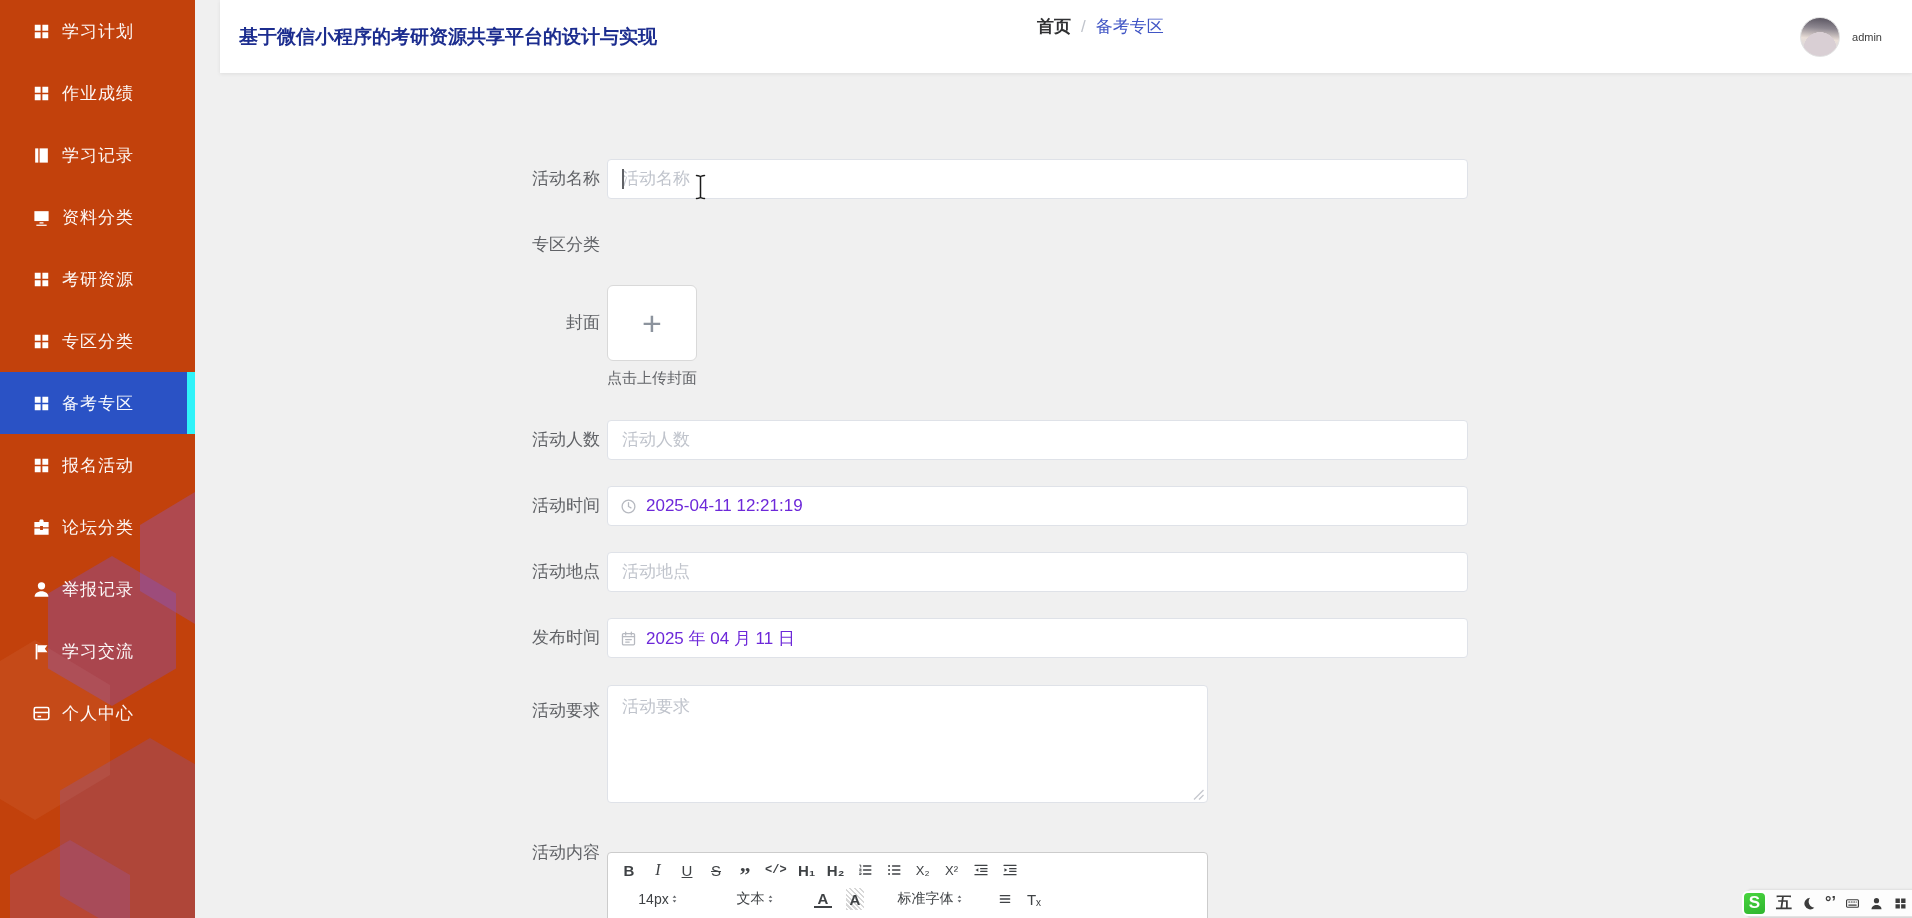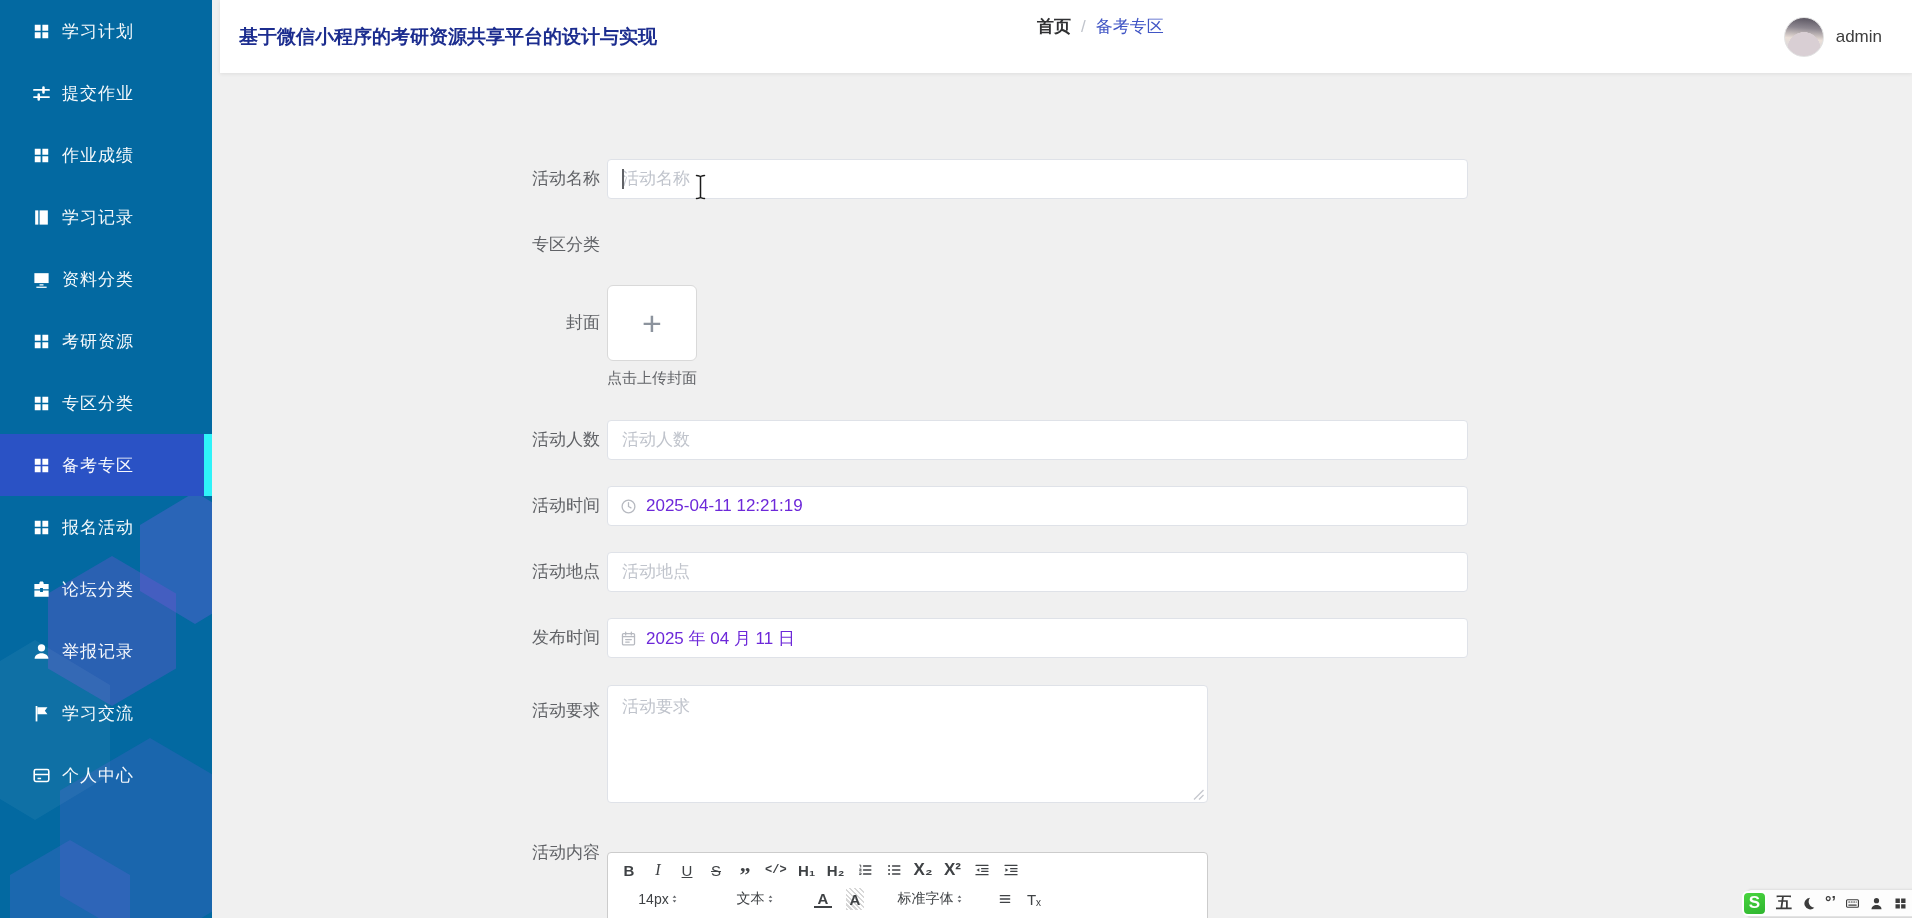--- a/index.html
+++ b/index.html
@@ -1,20 +1,20 @@
 <!DOCTYPE html>
 <html><head>
 <meta charset="utf-8">
 <style>
   * { margin:0; padding:0; box-sizing:border-box; }
   html,body { width:1912px; height:918px; overflow:hidden; font-family:"Liberation Sans","DejaVu Sans",sans-serif; }
   .page { position:relative; width:1912px; height:918px; background:#f0f0f0; overflow:hidden; }
 
   
-  .sidebar { position:absolute; left:0; top:0; bottom:0; width:212px; background:#0369a1; overflow:hidden; z-index:5; }
+  .sidebar { position:absolute; left:0; top:0; bottom:0; width:195px; background:#c2410c; overflow:hidden; z-index:5; }
   .side-nav { position:relative; z-index:2; }
   .side-item { position:relative; height:62px; display:flex; align-items:center; padding-left:32px; cursor:pointer; color:#fff; }
   .side-item.active { background:#2a52c5; }
   .active-bar { position:absolute; right:0; top:0; bottom:0; width:8px; background:#2ff3f9; }
   .s-ico { width:19px; height:19px; display:inline-flex; margin-right:11px; color:#fff; flex:0 0 auto; }
   .s-ico svg { width:100%; height:100%; }
   .s-label { font-size:17px; letter-spacing:1px; color:rgba(255,255,255,.96); white-space:nowrap; }
   .cube { position:absolute; clip-path:polygon(50% 0,100% 25%,100% 75%,50% 100%,0 75%,0 25%); z-index:1; }
   .cube1 { left:140px; top:492px; width:110px; height:132px; background:rgba(134,94,235,.30); }
   .cube2 { left:48px; top:556px; width:128px; height:150px; background:rgba(120,81,212,.33); }
@@ -27,21 +27,21 @@
   .page-title { position:absolute; left:19px; top:0; line-height:73px; font-size:19px; font-weight:bold; color:#1c2d8f; white-space:nowrap;text-align:center; }
   .breadcrumb { position:absolute; left:817px; top:0; line-height:73px; font-size:17px; display:flex; align-items:center; height:53px; }
   .bc-home { color:#303133; font-weight:bold; cursor:pointer; }
   .bc-sep { color:#c0c4cc; margin:0 10px; }
   .bc-current { color:#4156c5; cursor:pointer; }
   .user-menu { position:absolute; right:30px; top:0; height:73px; display:flex; align-items:center; cursor:pointer; }
   .avatar { width:40px; height:40px; border-radius:50%;
             background:radial-gradient(circle at 50% 80%, #d9cfd4 0 45%, transparent 46%),
                        linear-gradient(185deg,#55505c 0%, #8d8790 28%, #eadfd8 55%, #cdd3de 100%);
             border:1px solid #e2e2e2; }
-  .user-name { margin-left:12px; font-size:17px; color:#3d3d3d; }
+  .user-name { margin-left:12px; font-size:11px; color:#3d3d3d; }
 
   
   .content { position:absolute; left:220px; right:0; top:73px; bottom:0; background:#f0f0f0; overflow:hidden; }
   .f-label { position:absolute; left:160px; width:220px; text-align:right; font-size:17px; color:#606266; line-height:40px; white-space:nowrap; }
   .f-input { position:absolute; left:387px; width:861px; height:40px; background:#fff; border:1px solid #dfe2e8; border-radius:4px;
              font-size:17px; color:#606266; padding:0 14px; outline:none; font-family:inherit; }
   .f-input::placeholder, .f-textarea::placeholder { color:#c0c4cc; }
   .sel-box { position:absolute; left:387px; width:861px; height:40px; background:#fff; border:1px solid #dfe2e8; border-radius:4px;
              display:flex; align-items:center; padding:0 14px; cursor:pointer; }
   .sel-placeholder { font-size:17px; color:#c0c4cc; flex:1; }
@@ -67,21 +67,21 @@
   .tb-btn { display:inline-flex; align-items:center; justify-content:center; min-width:18px; height:22px; margin-right:11px;
             font-size:15px; cursor:pointer; color:#3f4245; white-space:nowrap; }
   .tb-btn svg { width:16px; height:16px; }
   .tb-bold { font-weight:800; }
   .tb-italic { font-style:italic; font-family:"Liberation Serif","DejaVu Serif",serif; font-size:16px; }
   .tb-underline { text-decoration:underline; }
   .tb-strikethrough { text-decoration:line-through; }
   .tb-blockquote { font-family:"Liberation Serif",serif; font-weight:900; font-size:22px; line-height:10px; padding-top:9px; }
   .tb-code { font-family:"Liberation Mono","DejaVu Sans Mono",monospace; font-size:12px; font-weight:700; }
   .tb-heading-1,.tb-heading-2 { font-weight:700; }
-  .tb-subscript,.tb-superscript { font-size:17px; font-weight:700; }
+  .tb-subscript,.tb-superscript { font-size:13px; font-weight:400; }
   .tb-font-size-select { width:78px; margin-right:16px; }
   .tb-format-select { width:84px; margin-right:16px; }
   .tb-font-family-select { width:102px; margin-right:14px; }
   .dd-text { font-size:14px; }
   .dd-arrows { width:11px; height:14px; color:#5a5d62; display:inline-flex; }
   .dd-arrows svg { width:11px; height:14px; }
   .tb-font-color { border-bottom:2.5px solid #3f4245; height:18px; font-weight:600; margin-right:14px; }
   .tb-background-color { font-weight:600; margin-right:16px;
         background:repeating-linear-gradient(45deg,#d7d7d7 0 1.5px,#fff 1.5px 3.5px); padding:0 2px; }
 
@@ -103,29 +103,20 @@
 
   <aside class="sidebar">
     <div class="side-nav" id="sidebar-nav">
         <div class="side-item">
           <span class="s-ico">
             <svg viewBox="0 0 24 24" fill="currentColor">
               <path d="M3.5 3.5h7.4v7.4H3.5zM13.1 3.5h7.4v7.4h-7.4zM3.5 13.1h7.4v7.4H3.5zM13.1 13.1h7.4v7.4h-7.4z"></path>
             </svg>
           </span>
           <span class="s-label">学习计划</span>
-        </div>
-        <div class="side-item">
-          <span class="s-ico">
-            <svg viewBox="0 0 24 24" fill="none" stroke="currentColor" stroke-width="2.3" stroke-linecap="round">
-              <path d="M2.5 7.5h19M2.5 16.5h19"></path>
-              <path d="M14.5 4.3v6.4M8.5 13.3v6.4" stroke-width="3.2"></path>
-            </svg>
-          </span>
-          <span class="s-label">提交作业</span>
         </div>
         <div class="side-item">
           <span class="s-ico">
             <svg viewBox="0 0 24 24" fill="currentColor">
               <path d="M3.5 3.5h7.4v7.4H3.5zM13.1 3.5h7.4v7.4h-7.4zM3.5 13.1h7.4v7.4H3.5zM13.1 13.1h7.4v7.4h-7.4z"></path>
             </svg>
           </span>
           <span class="s-label">作业成绩</span>
         </div>
         <div class="side-item">

